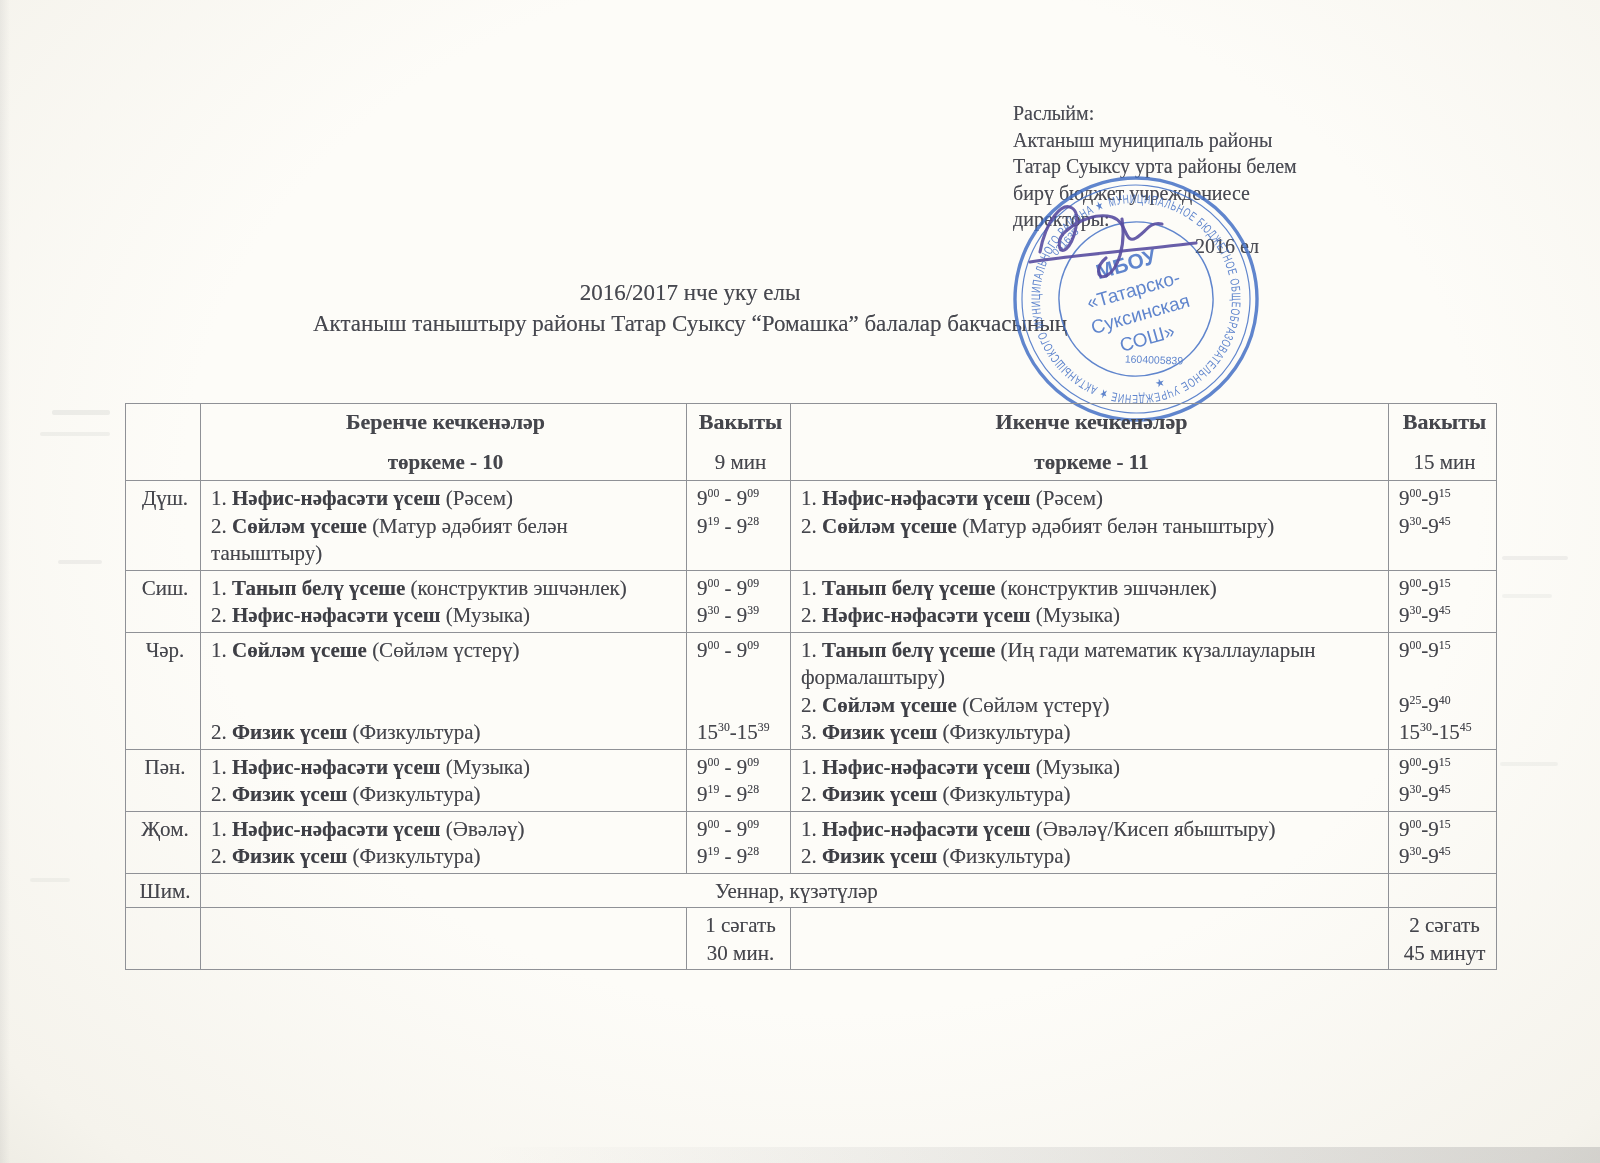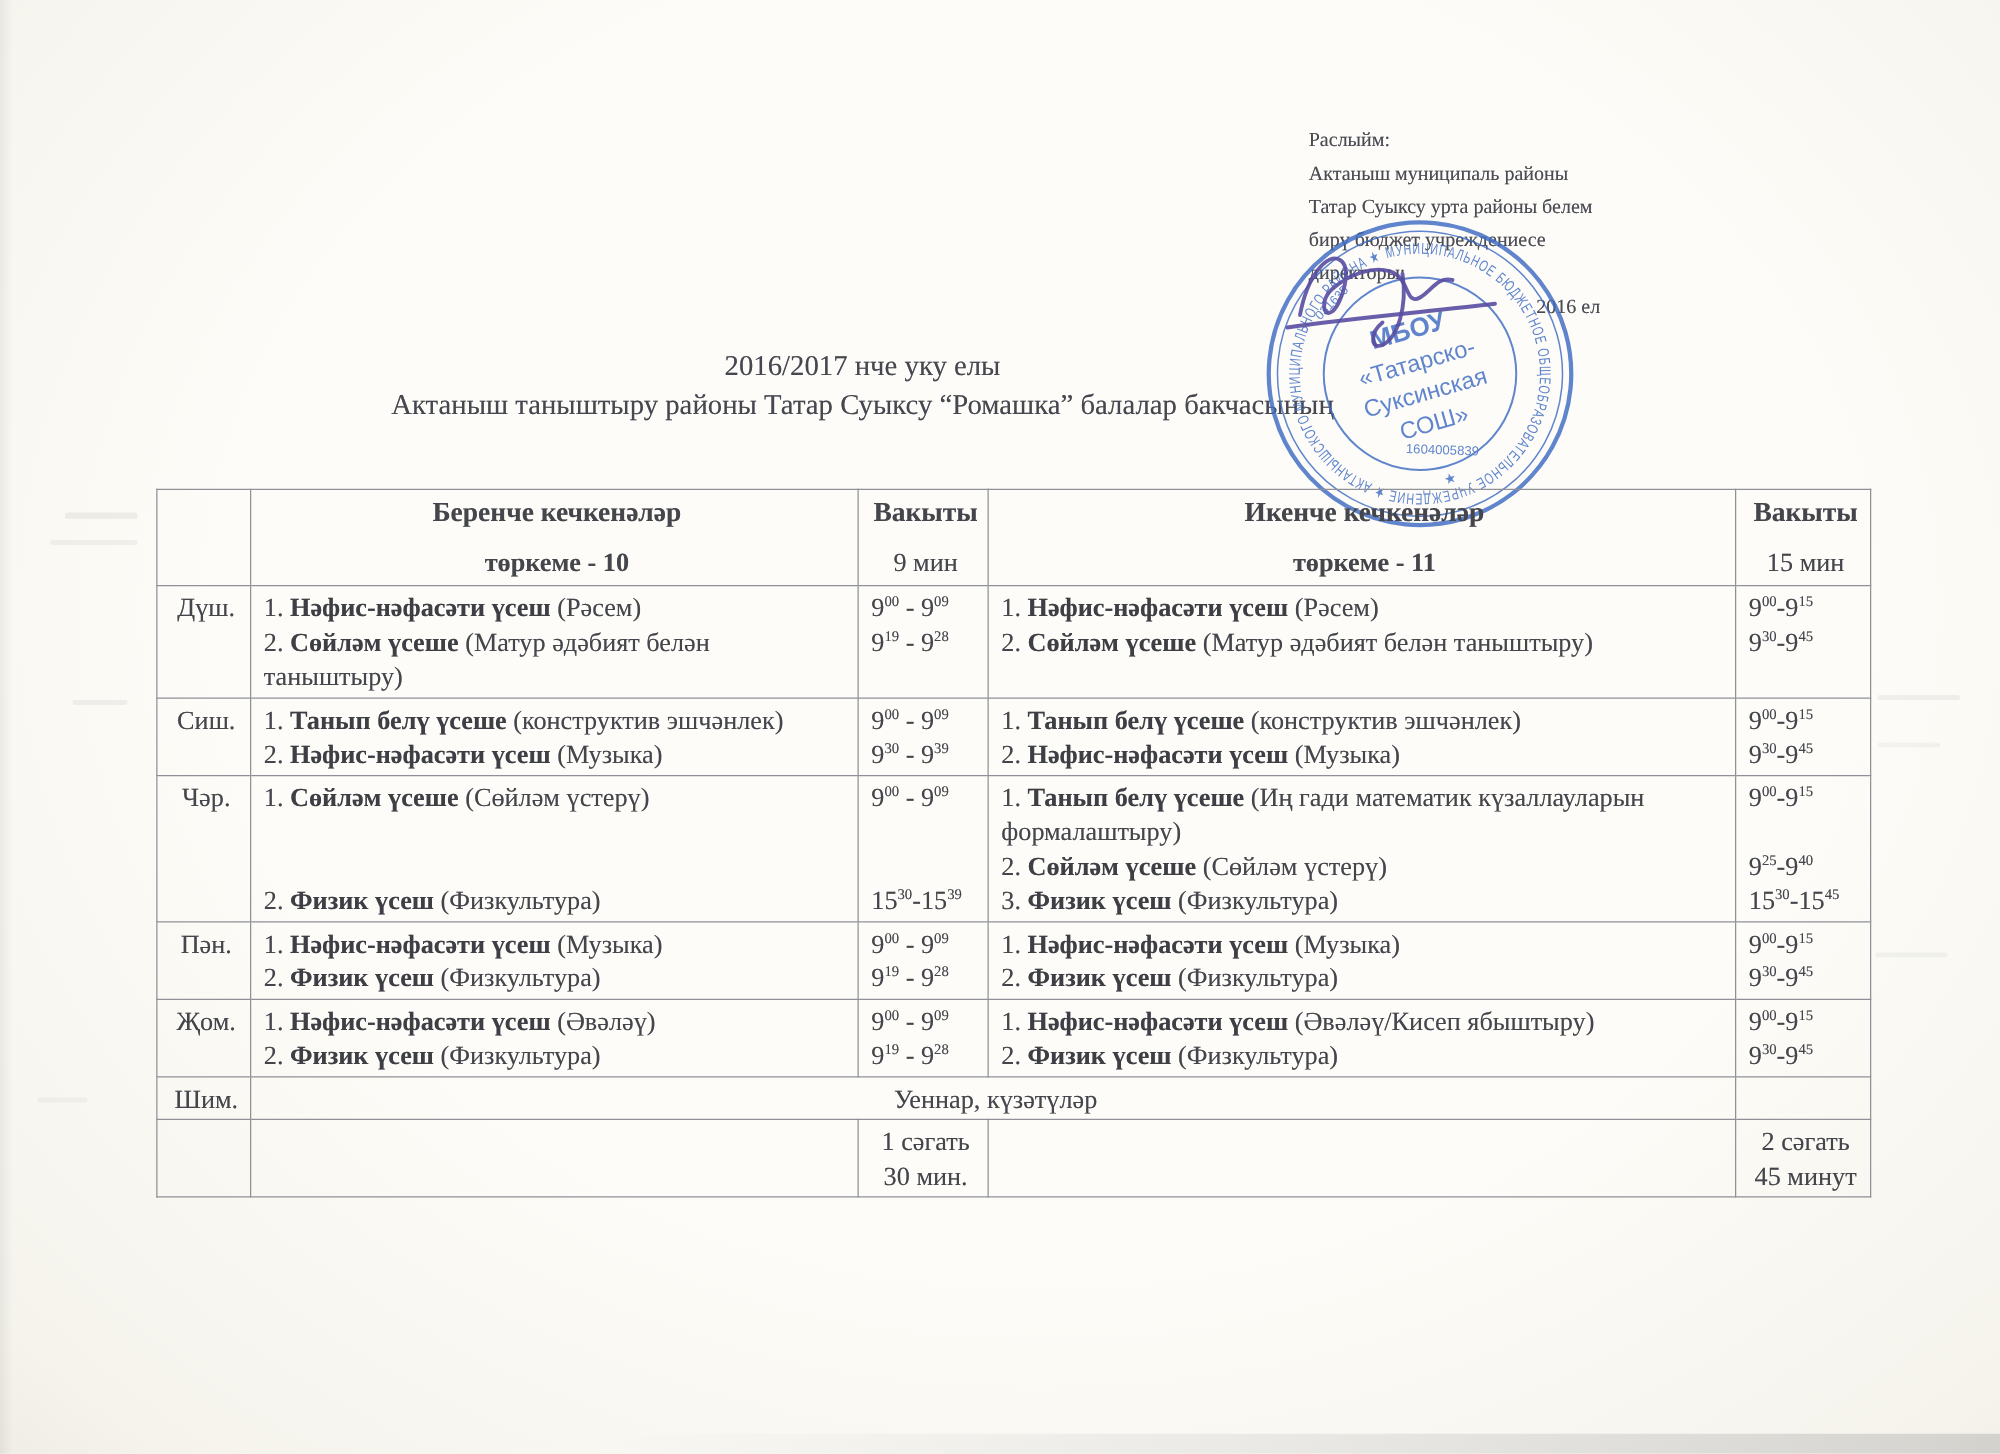--- a/index.html
+++ b/index.html
@@ -18,42 +18,42 @@
   #edge-bottom{
     position:absolute;left:0;bottom:0;width:1600px;height:16px;
     background:linear-gradient(to right, rgba(120,120,125,0) 30%, rgba(120,120,125,.16) 75%, rgba(100,100,105,.22) 100%);
   }
   #edge-left{
     position:absolute;left:0;top:0;width:10px;height:1163px;
     background:linear-gradient(to right, rgba(110,110,115,.10), rgba(110,110,115,0));
   }
   
   #approval{
-    position:absolute;left:1047px;top:100px;width:400px;
-    font-size:16px;line-height:26.5px;color:#4a4b53;
+    position:absolute;left:1013px;top:100px;width:400px;
+    font-size:20px;line-height:26.5px;color:#4a4b53;
     text-shadow:0 0 .5px rgba(70,72,84,.5);
   }
   .sig-row{display:flex;align-items:flex-end;margin-top:6px;}
   .sig-line{display:inline-block;width:132px;height:20px;border-bottom:1.6px solid #5a5b63;margin-right:4px;}
   #approval-year{margin-left:182px;}
   
   #title-block{
     position:absolute;left:30px;top:277px;width:1320px;
     text-align:center;font-size:23px;line-height:31px;color:#47484f;
     text-shadow:0 0 .5px rgba(70,72,84,.5);
   }
   
   #stamp-svg{position:absolute;left:1003px;top:166px;opacity:.82;}
   #stamp-svg .ring{fill:none;stroke:var(--stamp-color);}
   #stamp-svg text{fill:var(--stamp-color);font-family:"Liberation Sans","DejaVu Sans",sans-serif;}
   #sig-svg{position:absolute;left:1026px;top:192px;}
   #sig-svg path{fill:none;stroke:var(--signature-color);stroke-width:3.1;stroke-linecap:round;opacity:.9;}
   
   #schedule{
-    position:absolute;left:125px;top:391px;
+    position:absolute;left:125px;top:403px;
     border-collapse:collapse;table-layout:fixed;width:1371px;
     font-size:21px;color:#45464c;
     text-shadow:0 0 .5px rgba(70,72,84,.45);
   }
   #schedule td{
     border:1.5px solid #8f9196;vertical-align:top;
     box-sizing:border-box;padding:4px 6px 2px 10px;
     line-height:27.5px;
   }
   tr.rh td{height:77px;text-align:center;padding-top:8px;}

